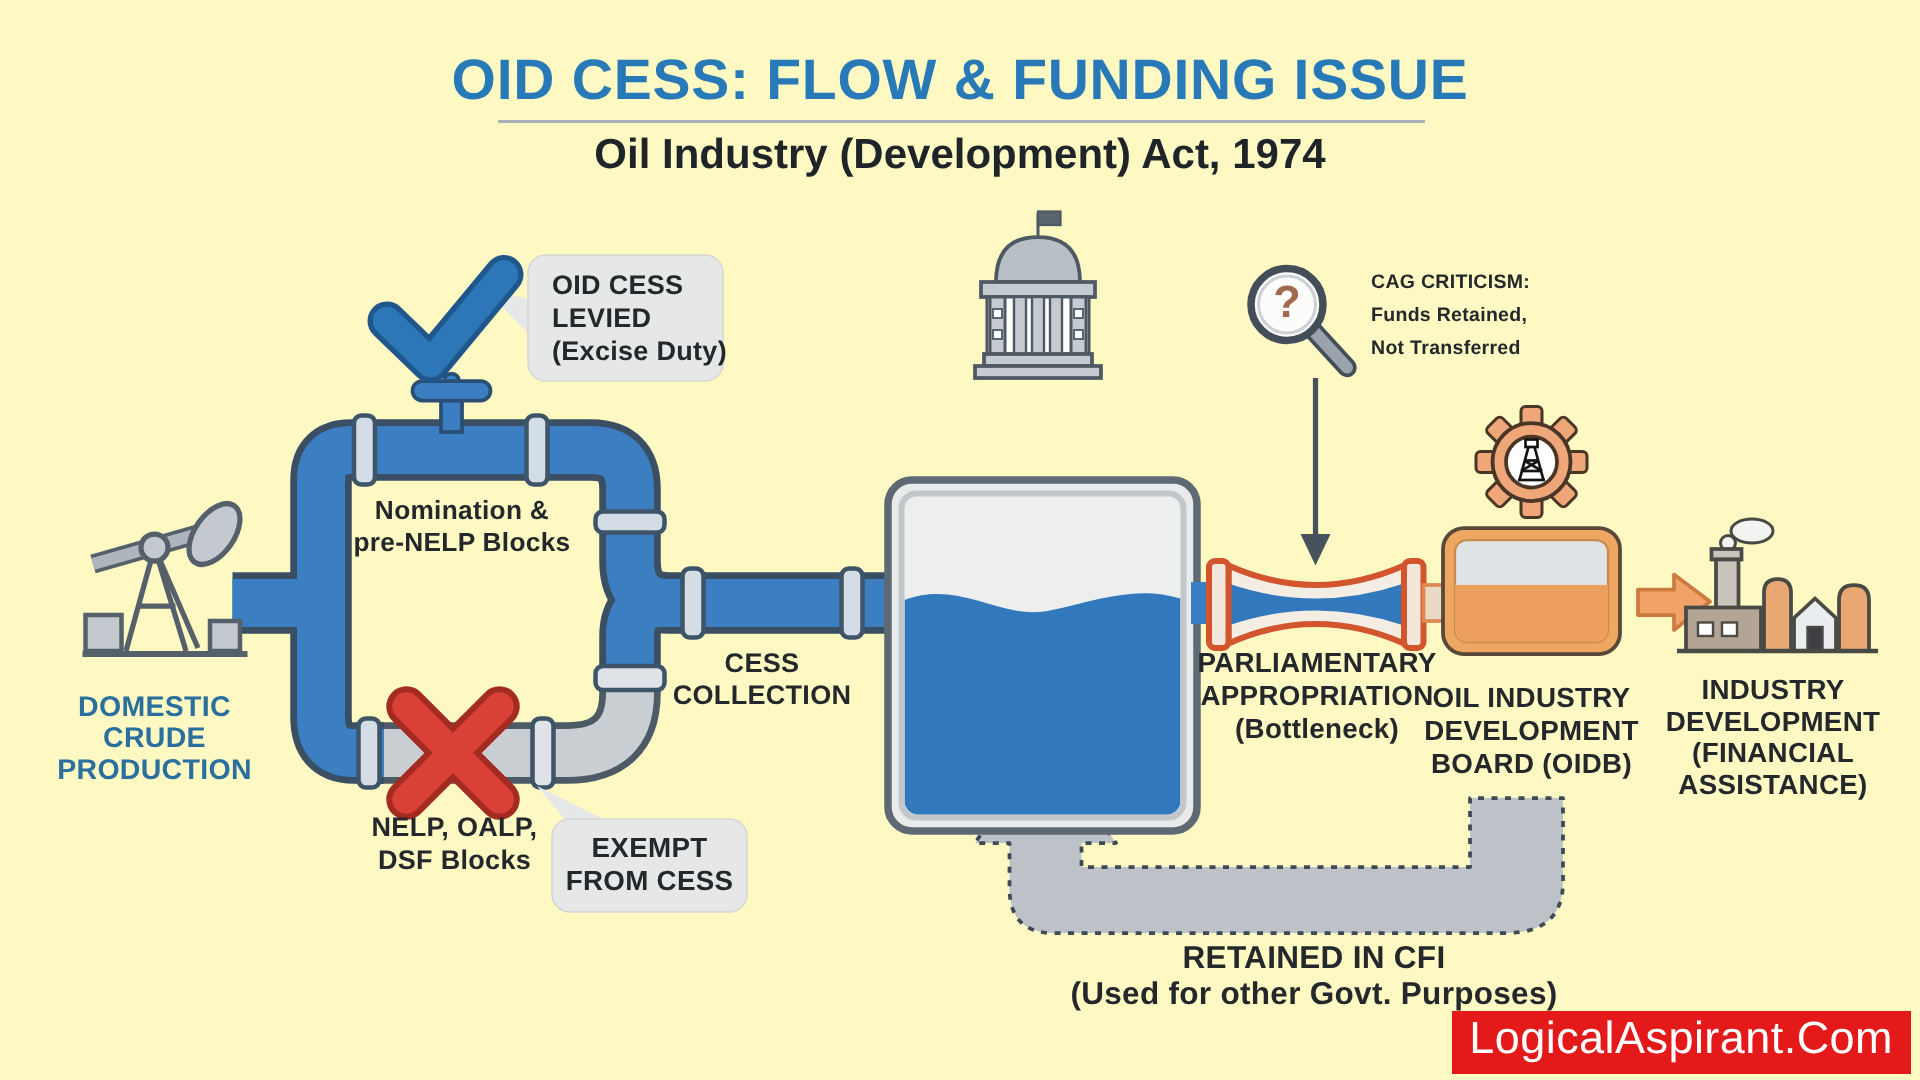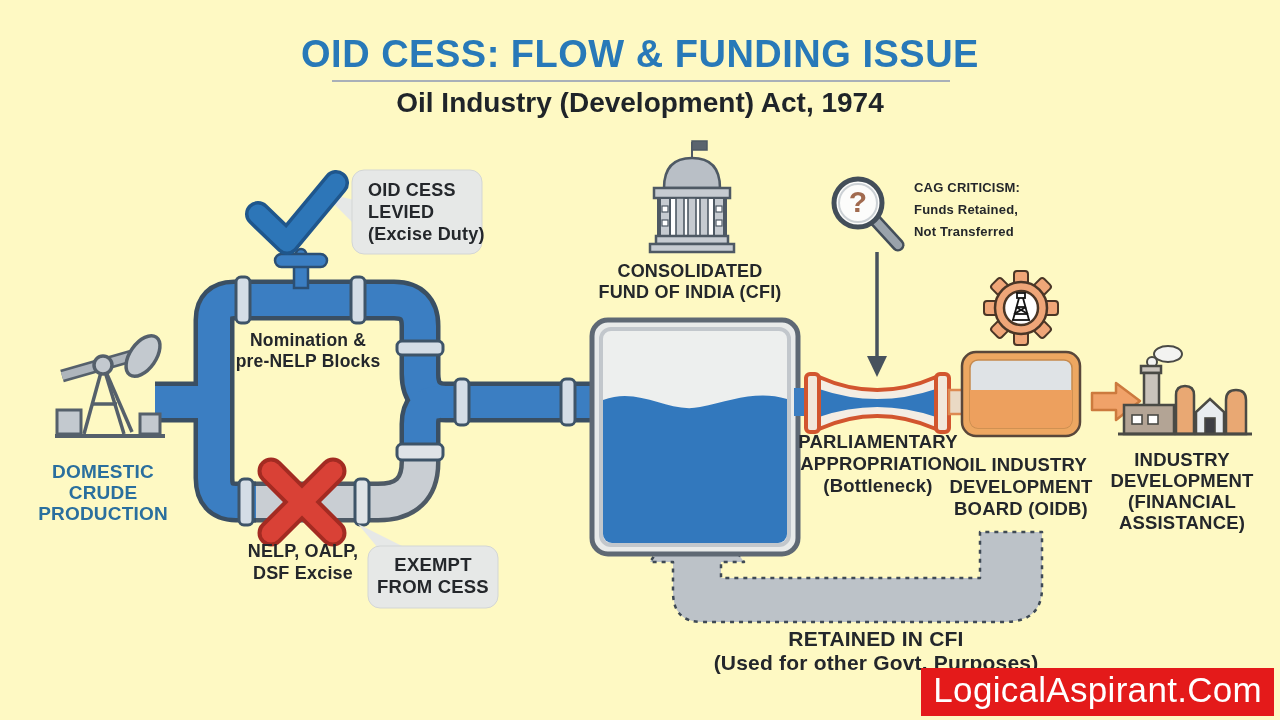--- a/index.html
+++ b/index.html
@@ -25,21 +25,21 @@
     position:absolute;left:640px;top:87px;transform:translateX(-50%);
     font-size:28px;font-weight:600;color:#1f2429;white-space:nowrap;
   }
   .src-lbl{color:#2a6f9e;font-weight:800;font-size:19px;line-height:21px;}
   .qmark{
     position:absolute;left:858px;top:185px;transform:translateX(-50%);
     font-size:30px;font-weight:800;color:#a16a4f;
   }
   .watermark{
     position:absolute;right:6px;bottom:4px;background:#e41a1a;color:#ffffff;
-    font-size:35px;padding:2px 12px 6px 12px;letter-spacing:0.3px;
+    font-size:30px;padding:2px 12px 6px 12px;letter-spacing:0.3px;
   }
 </style>
 </head>
 <body>
 
 <div class="stage">
 
   <svg class="art" width="1280" height="720" viewBox="0 0 1280 720">
     <defs>
       <clipPath id="cfiClip">
@@ -256,26 +256,26 @@
   <div class="subtitle">Oil Industry (Development) Act, 1974</div>
 
   <div class="lbl src-lbl" style="left:103px;top:461px;">DOMESTIC
 CRUDE
 PRODUCTION</div>
   <div class="lbl" style="left:308px;top:330px;font-size:17.5px;">Nomination &amp;
 pre-NELP Blocks</div>
   <div class="lbl left" style="left:368px;top:179px;line-height:22px;">OID CESS
 LEVIED
 (Excise Duty)</div>
+  <div class="lbl" style="left:508px;top:432px;">CESS
+COLLECTION</div>
   <div class="lbl" style="left:303px;top:540px;line-height:22px;">NELP, OALP,
-DSF Excise</div>
+DSF Blocks</div>
   <div class="lbl" style="left:433px;top:554px;line-height:22px;font-size:18.5px;text-align:center;">EXEMPT
 FROM CESS</div>
-  <div class="lbl" style="left:690px;top:261px;">CONSOLIDATED
-FUND OF INDIA (CFI)</div>
   <div class="lbl left" style="left:914px;top:177px;line-height:22px;font-size:13px;">CAG CRITICISM:
 Funds Retained,
 Not Transferred</div>
   <div class="qmark">?</div>
   <div class="lbl" style="left:878px;top:431px;line-height:22px;font-size:18.5px;">PARLIAMENTARY
 APPROPRIATION
 (Bottleneck)</div>
   <div class="lbl" style="left:1021px;top:454px;line-height:22px;font-size:18.5px;">OIL INDUSTRY
 DEVELOPMENT
 BOARD (OIDB)</div>

